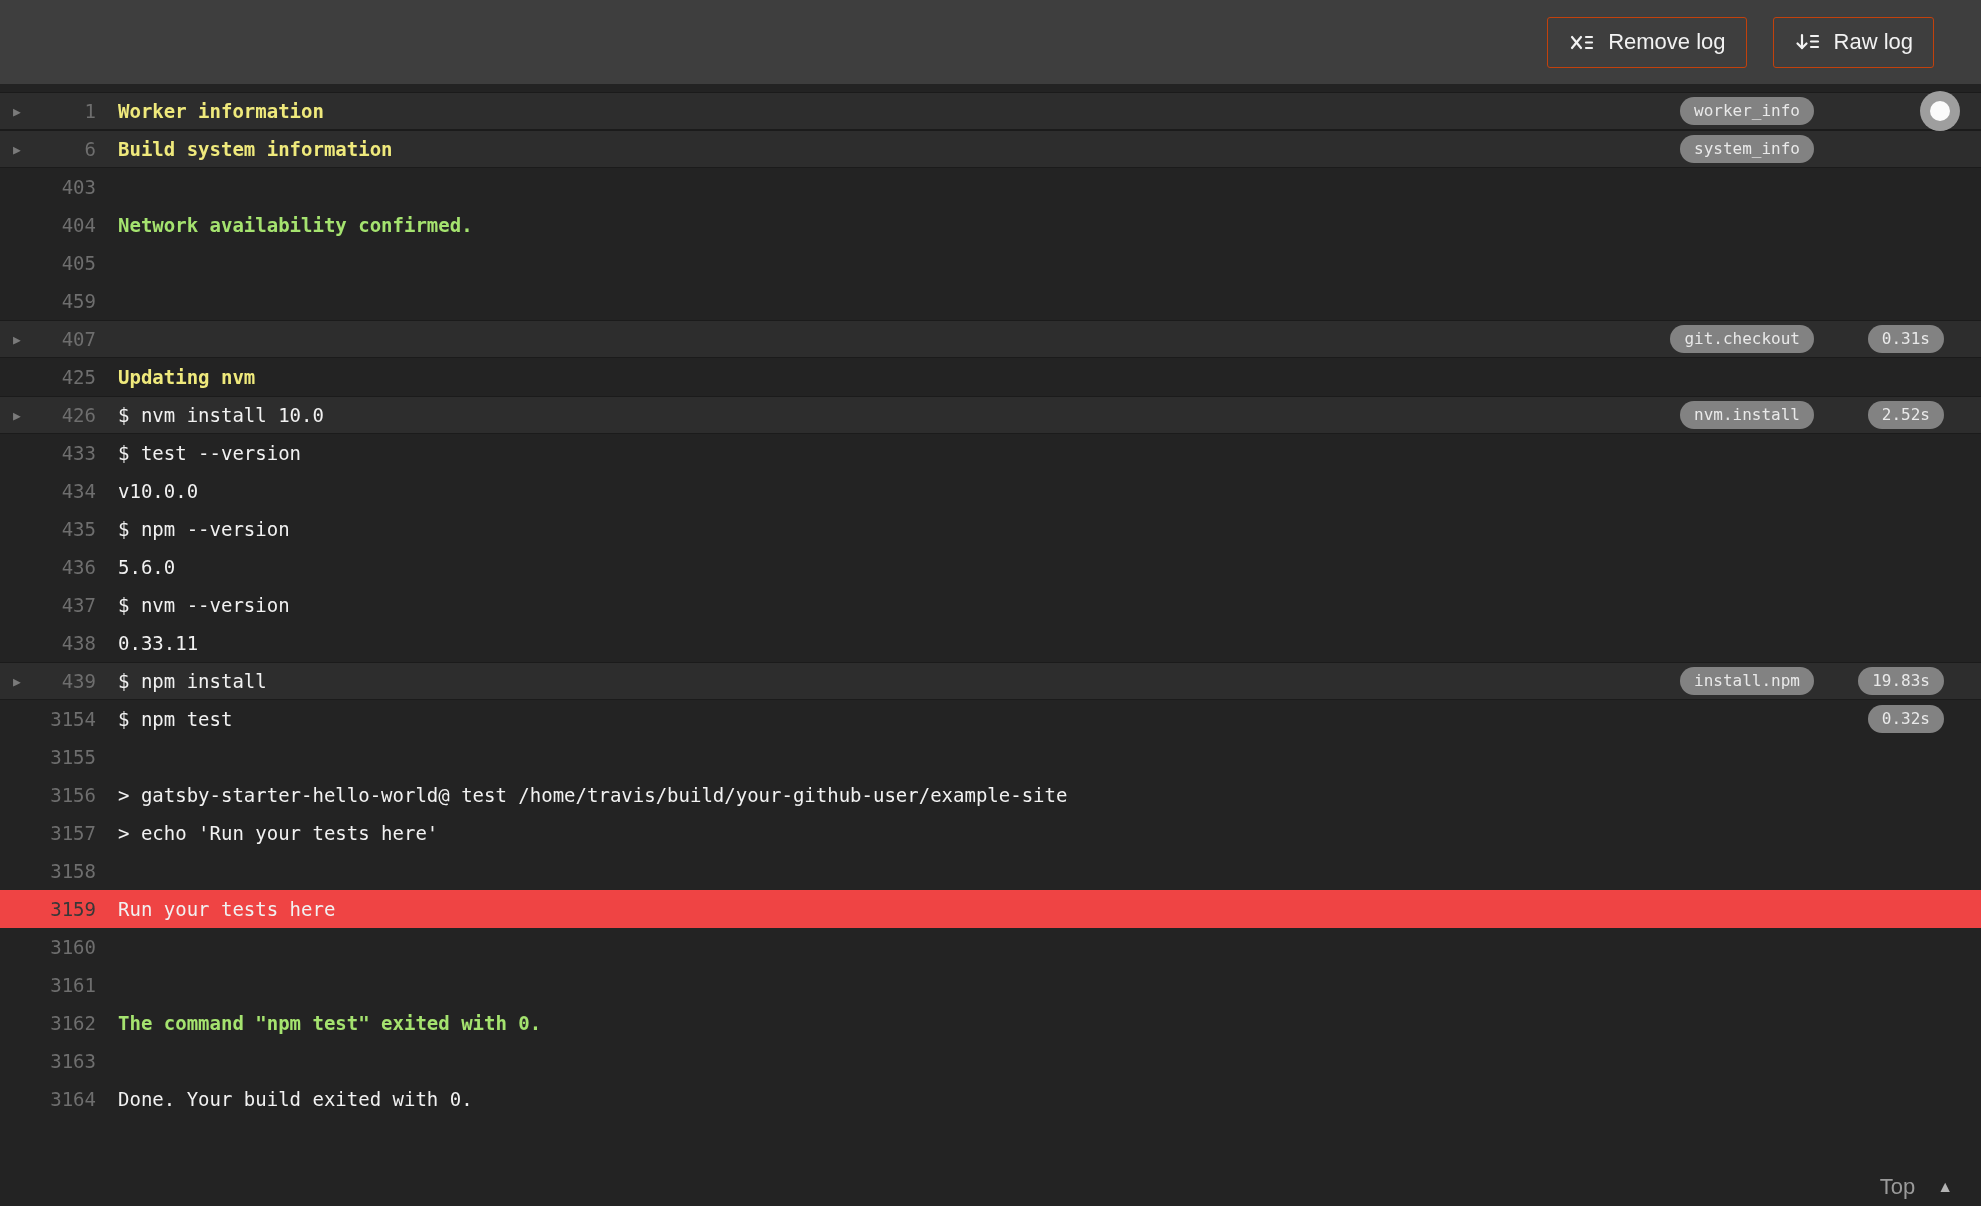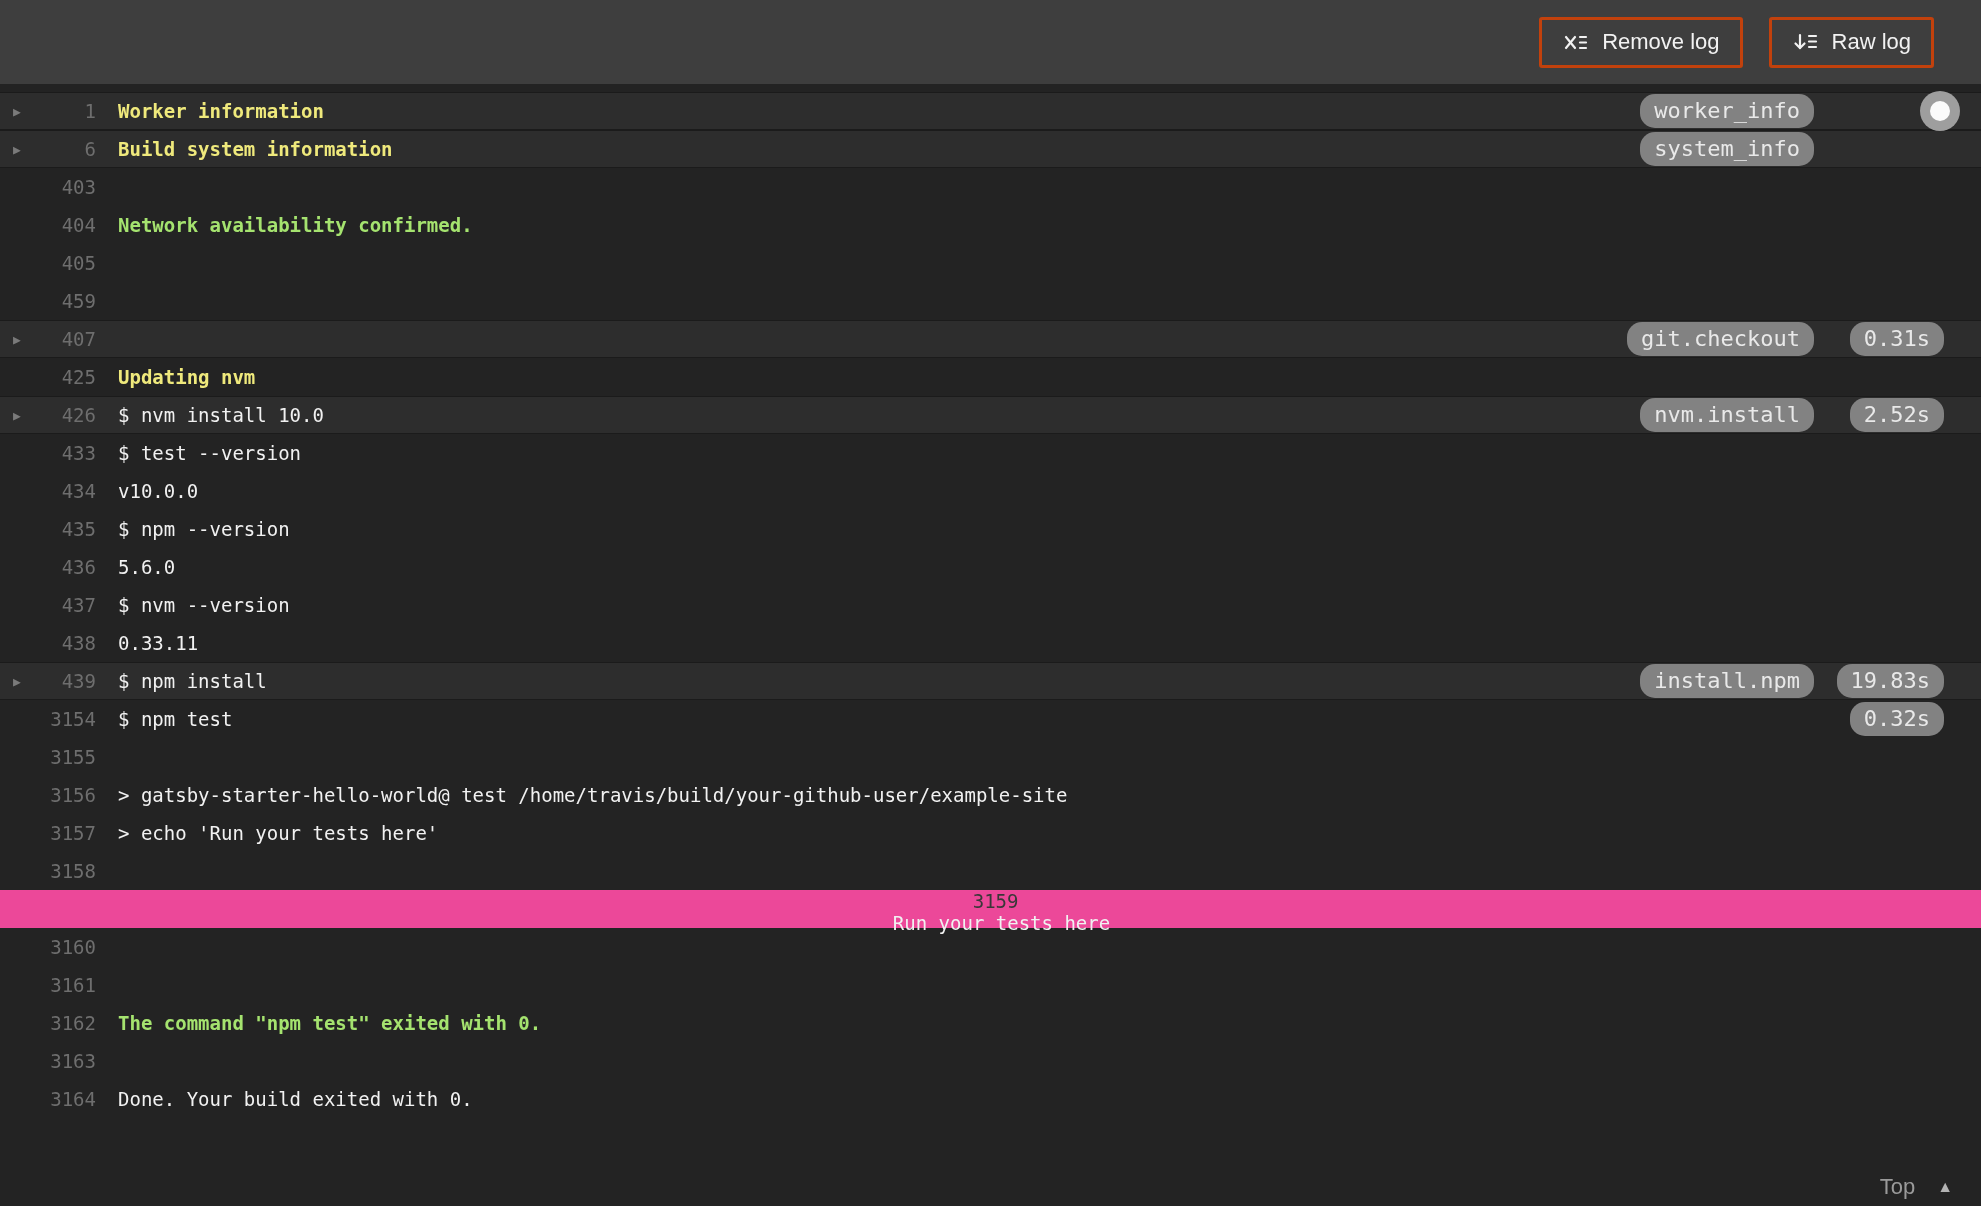--- a/index.html
+++ b/index.html
@@ -19,21 +19,21 @@
     display: flex;
     align-items: center;
     justify-content: flex-end;
     padding-right: 47px;
     gap: 26px;
   }
   .btn {
     display: flex; align-items: center; gap: 13px;
     height: 51px; padding: 0 20px;
     background: transparent;
-    border: 3px solid #c2410c;
+    border: 1px solid #c2410c;
     border-radius: 3px;
     color: #f2f2f2;
     font-family: "Liberation Sans", sans-serif;
     font-size: 22px;
     cursor: pointer;
   }
   .btn svg { display: block; }
 
   
   .log { padding-top: 8px; position: relative; }
@@ -42,21 +42,21 @@
     height: 38px;
     display: flex;
     align-items: center;
     font-size: 19px;
     color: #f1f1f1;
   }
   .row.fold {
     background: #2d2d2d;
     box-shadow: inset 0 1px 0 #1b1b1b, inset 0 -1px 0 #1b1b1b;
   }
-  .row.highlight { background: #ec4899; flex-direction: column; }
+  .row.highlight { background: #ef4444; }
   .arrow {
     flex: none;
     width: 40px;
     padding-left: 13px;
     font-size: 13px;
     color: #7a7a7a;
     cursor: pointer;
     user-select: none;
   }
   .num {
@@ -68,21 +68,21 @@
     cursor: pointer;
   }
   .row.highlight .num { color: #383838; }
   .text { margin-left: 22px; white-space: pre; }
 
   .pill {
     position: absolute;
     top: 50%; transform: translateY(-50%);
     background: #828282;
     color: #e9e9e9;
-    font-size: 22px;
+    font-size: 16px;
     line-height: 1;
     padding: 6px 14px;
     border-radius: 15px;
     white-space: nowrap;
   }
   .pill.name { right: 167px; }
   .pill.time { right: 37px; }
 
   .indicator {
     position: absolute;

